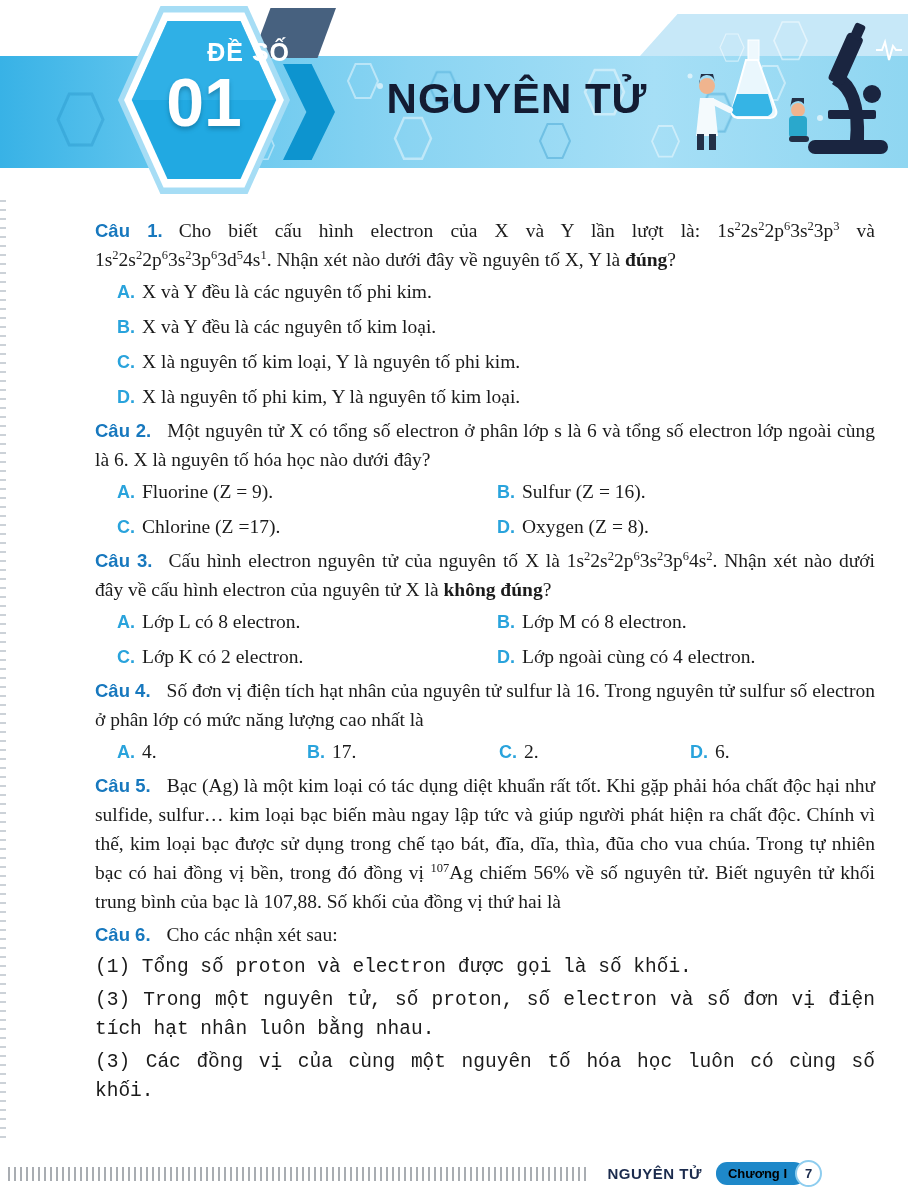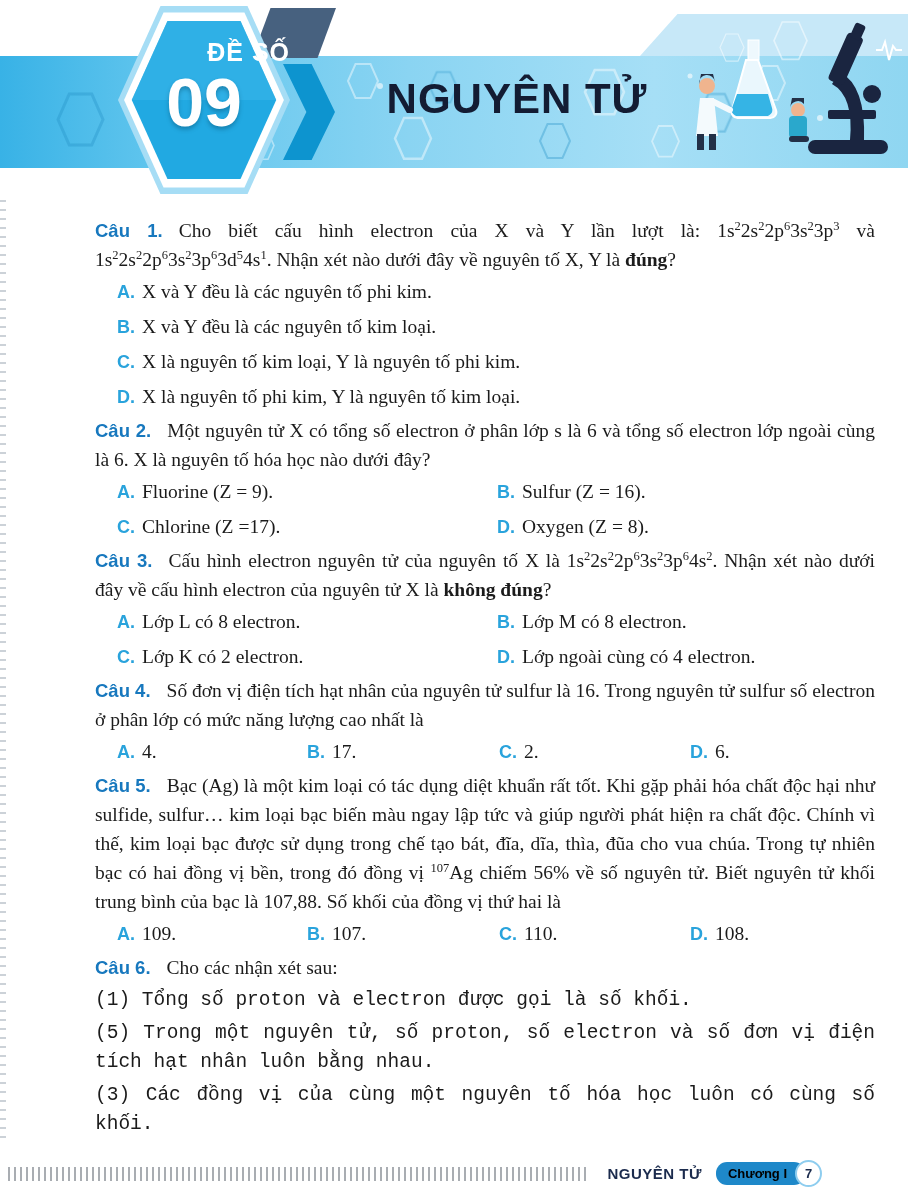--- a/index.html
+++ b/index.html
@@ -140,21 +140,21 @@
   </svg>
 
   <div class="badge">
     <svg viewBox="0 0 170 186">
       <polygon points="0,93 42,0 128,0 170,93 128,186 42,186" fill="#a6ddf5"></polygon>
       <polygon points="6,93 45,6.5 125,6.5 164,93 125,179.5 45,179.5" fill="#ffffff"></polygon>
       <polygon points="13.6,93 48.9,14.9 121.1,14.9 156.4,93 121.1,171.1 48.9,171.1" fill="#21a9e2"></polygon>
       <polygon points="13.6,93 48.9,14.9 121.1,14.9 156.4,93" fill="#3cb7ea" opacity=".55"></polygon>
     </svg>
     <div class="badge-label">ĐỀ SỐ</div>
-    <div class="badge-number">09</div>
+    <div class="badge-number">01</div>
   </div>
 
   <h1 class="page-title">NGUYÊN TỬ</h1>
 
   <svg class="illustration" viewBox="0 0 212 152">
     <g fill="none" stroke="#ffffff" opacity=".5" stroke-width="1.5">
       <use href="#hx" transform="translate(84,8) scale(1.1)"></use>
       <use href="#hx" transform="translate(30,20) scale(.8)"></use>
     </g>
 
@@ -237,35 +237,29 @@
         <div class="option"><span class="opt-letter">A.</span>4.</div>
         <div class="option"><span class="opt-letter">B.</span>17.</div>
         <div class="option"><span class="opt-letter">C.</span>2.</div>
         <div class="option"><span class="opt-letter">D.</span>6.</div>
       </div>
 
   </div>
 
   <div class="q">
     <p class="q-text"><span class="q-label">Câu 5.</span><span class="q-body">Bạc (Ag) là một kim loại có tác dụng diệt khuẩn rất tốt. Khi gặp phải hóa chất độc hại như sulfide, sulfur… kim loại bạc biến màu ngay lập tức và giúp người phát hiện ra chất độc. Chính vì thế, kim loại bạc được sử dụng trong chế tạo bát, đĩa, dĩa, thìa, đũa cho vua chúa. Trong tự nhiên bạc có hai đồng vị bền, trong đó đồng vị <sup>107</sup>Ag chiếm 56% về số nguyên tử. Biết nguyên tử khối trung bình của bạc là 107,88. Số khối của đồng vị thứ hai là</span></p>
-    <div class="options cols-4">
-        <div class="option"><span class="opt-letter">A.</span>109.</div>
-        <div class="option"><span class="opt-letter">B.</span>107.</div>
-        <div class="option"><span class="opt-letter">C.</span>110.</div>
-        <div class="option"><span class="opt-letter">D.</span>108.</div>
-      </div>
 
   </div>
 
   <div class="q">
     <p class="q-text"><span class="q-label">Câu 6.</span><span class="q-body">Cho các nhận xét sau:</span></p>
 
     <div>
         <p class="statement">(1) Tổng số proton và electron được gọi là số khối.</p>
-        <p class="statement">(5) Trong một nguyên tử, số proton, số electron và số đơn vị điện tích hạt nhân luôn bằng nhau.</p>
+        <p class="statement">(3) Trong một nguyên tử, số proton, số electron và số đơn vị điện tích hạt nhân luôn bằng nhau.</p>
         <p class="statement">(3) Các đồng vị của cùng một nguyên tố hóa học luôn có cùng số khối.</p>
       </div>
   </div>
 </main>
 
 <footer class="footer">
   <div class="footer-bars"></div>
   <div class="footer-title">NGUYÊN TỬ</div>
   <div class="chapter-pill">Chương I</div>
   <div class="page-circle">7</div>

